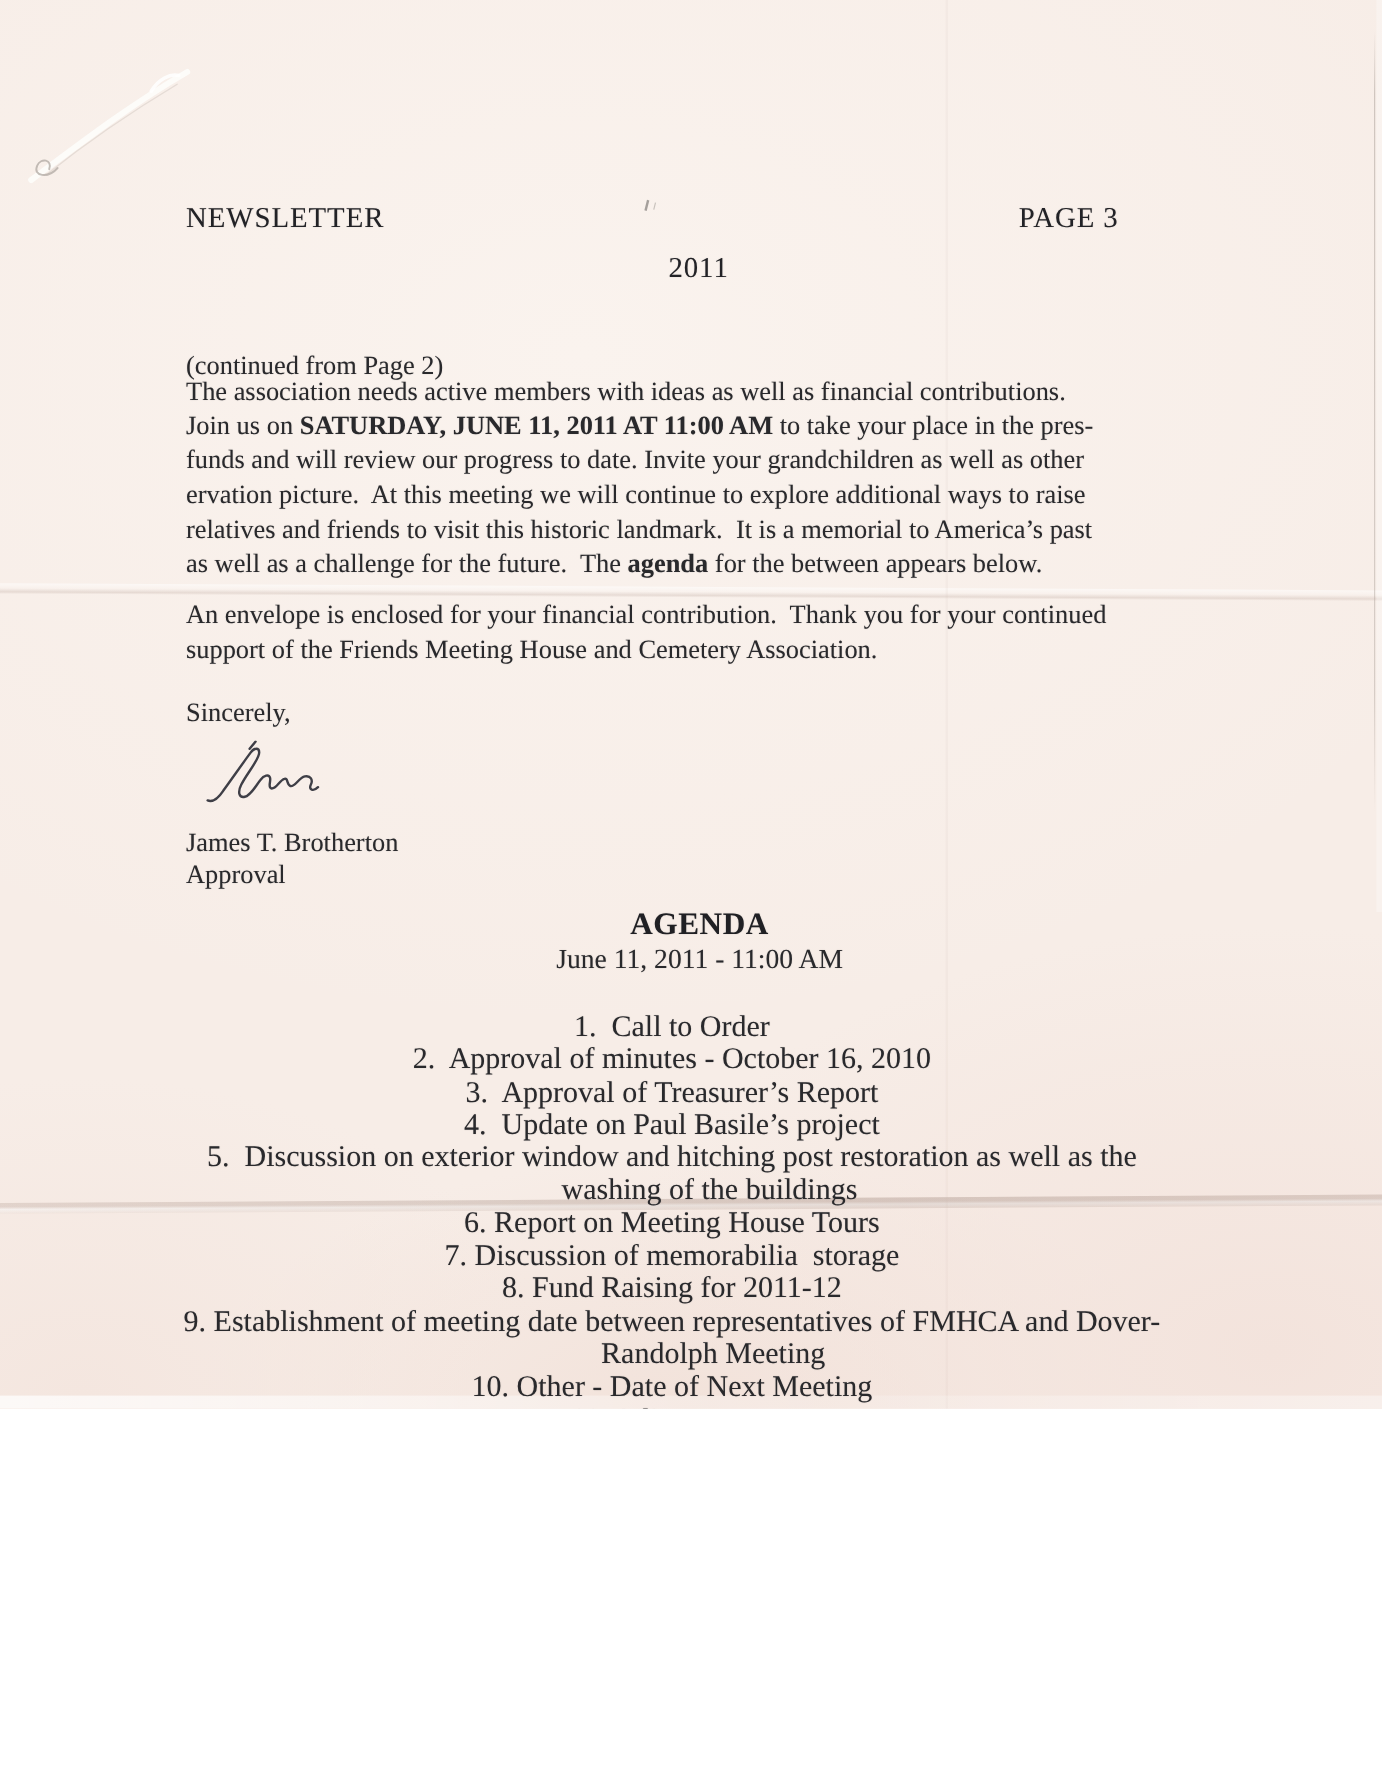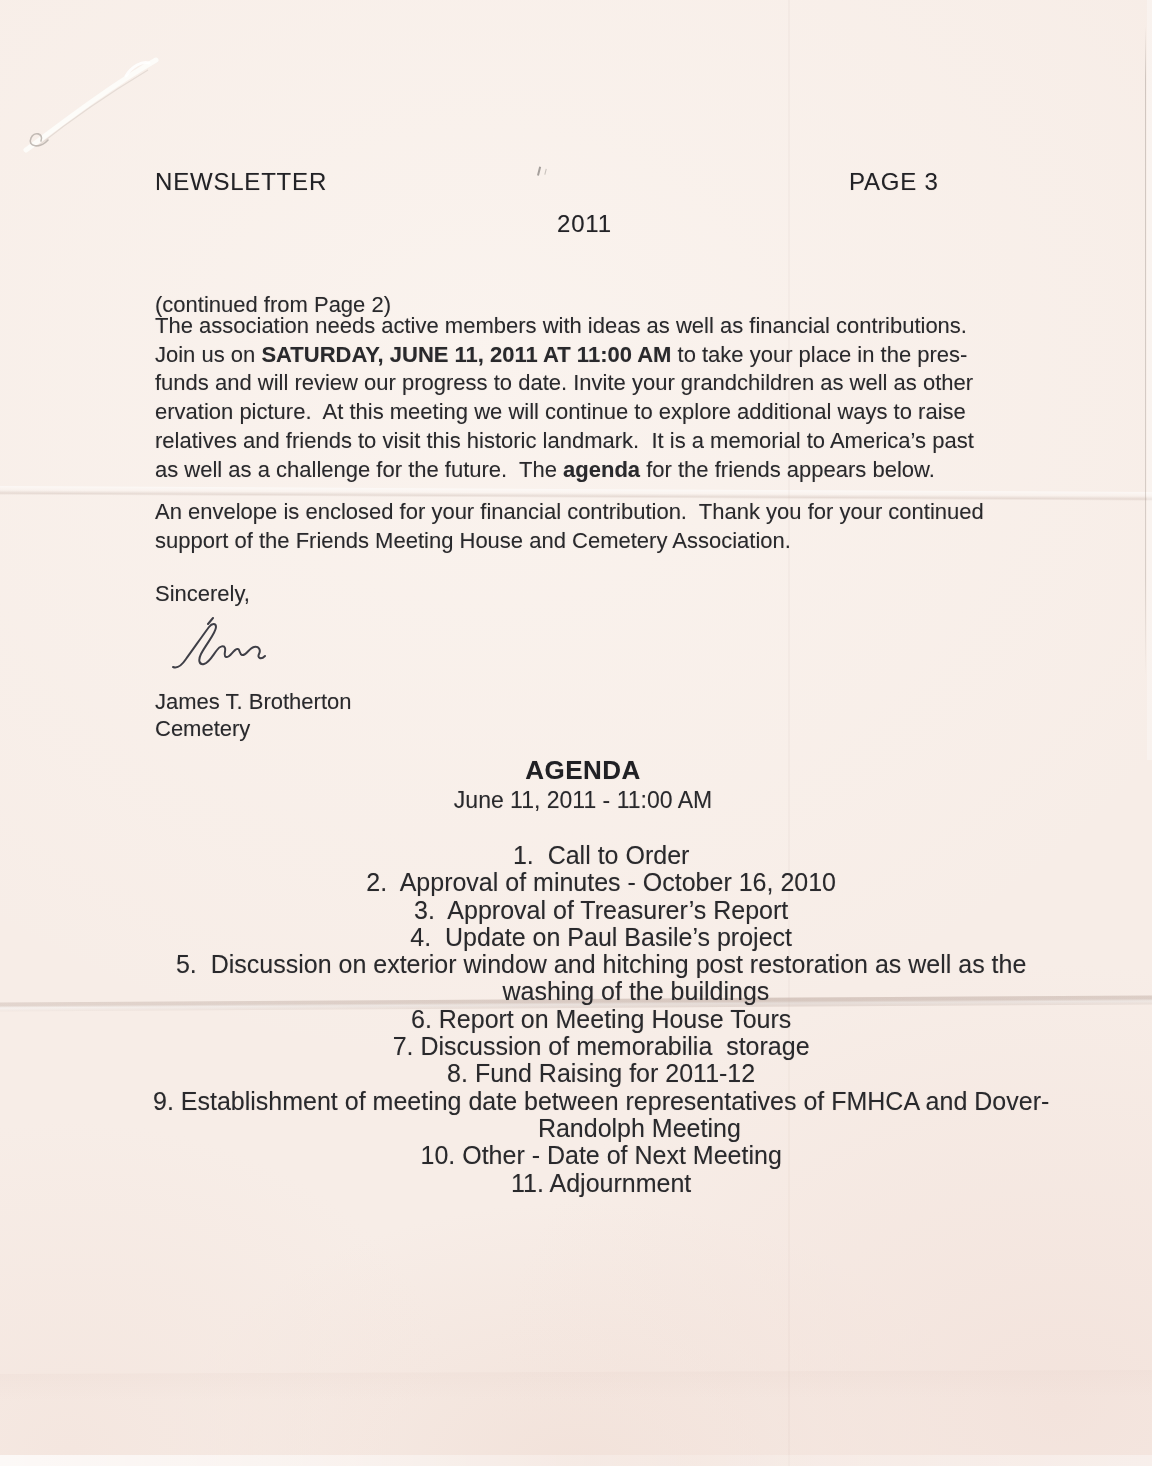--- a/index.html
+++ b/index.html
@@ -1,20 +1,20 @@
 <!DOCTYPE html>
 <html><head>
 <meta charset="utf-8">
 <style>
   html,body{margin:0;padding:0;}
   .page{
     position:relative;
-    width:1152px;height:1466px;
+    width:1152px;height:1174px;
     overflow:hidden;
-    font-family:Liberation Sans, sans-serif;
+    font-family:Liberation Serif, serif;
     color:#29292c;
     background:
       radial-gradient(120% 80% at 42% 25%, #faf3ee 0%, rgba(250,243,238,0) 60%),
       radial-gradient(90% 55% at 92% 96%, #f3e3dc 0%, rgba(243,227,220,0) 55%),
       radial-gradient(70% 45% at 6% 99%, #f4e6df 0%, rgba(244,230,223,0) 50%),
       radial-gradient(60% 30% at 50% 100%, #f2e2da 0%, rgba(242,226,218,0) 60%),
       #f7ede7;
   }
   .txt{position:absolute;text-shadow:0 0 1px rgba(60,60,60,.28);}
   .line{white-space:pre;}
@@ -110,37 +110,37 @@
   <span class="txt hdr hdr-right">PAGE  3</span>
 
   <div class="txt continued">(continued from Page 2)</div>
 
   <div class="txt para para1">
       <div class="line"><span>The association needs active members with ideas as well as financial contributions.</span></div>
       <div class="line"><span>Join us on </span><span class="b">SATURDAY, JUNE 11, 2011 AT 11:00 AM</span><span> to take your place in the pres-</span></div>
       <div class="line"><span>funds and will review our progress to date. Invite your grandchildren as well as other</span></div>
       <div class="line"><span>ervation picture.  At this meeting we will continue to explore additional ways to raise</span></div>
       <div class="line"><span>relatives and friends to visit this historic landmark.  It is a memorial to America’s past</span></div>
-      <div class="line"><span>as well as a challenge for the future.  The </span><span class="b">agenda</span><span> for the friends appears below.</span></div>
+      <div class="line"><span>as well as a challenge for the future.  The </span><span class="b">agenda</span><span> for the between appears below.</span></div>
     </div>
   <div class="txt para para2">
       <div class="line"><span>An envelope is enclosed for your financial contribution.  Thank you for your continued</span></div>
       <div class="line"><span>support of the Friends Meeting House and Cemetery Association.</span></div>
     </div>
 
   <div class="txt closing">Sincerely,</div>
 
   <svg class="sig" viewBox="0 0 100 56" aria-label="Jim">
     <path d="M40 7 L45 1"></path>
     <path d="M5 50 C10 52 14 48 18 42 C26 31 35 18 41 10 C44 6 48 6 48 10 C48 16 38 27 33 37 C30 43 31 48 36 47 C41 46 45 38 49 33 C52 29 56 28 57 31 C58 34 55 39 58 40 C62 41 65 33 69 32 C72 31 71 37 74 38 C78 39 81 31 86 30 C91 29 93 33 91 37 C89 41 93 43 97 39"></path>
   </svg>
 
   <div class="txt senderblock">
     <div class="line">James T. Brotherton</div>
-    <div class="line">Cemetery</div>
+    <div class="line">Approval</div>
   </div>
 
   <div class="txt agenda-center agenda-title">AGENDA</div>
   <div class="txt agenda-center agenda-date">June 11, 2011 -  11:00 AM</div>
   <div class="txt agenda-list">
       <div class="line">1.  Call to Order</div>
       <div class="line">2.  Approval of minutes - October 16, 2010</div>
       <div class="line">3.  Approval of Treasurer’s Report</div>
       <div class="line">4.  Update on Paul Basile’s project</div>
       <div class="line">5.  Discussion on exterior window and hitching post restoration as well as the</div>

